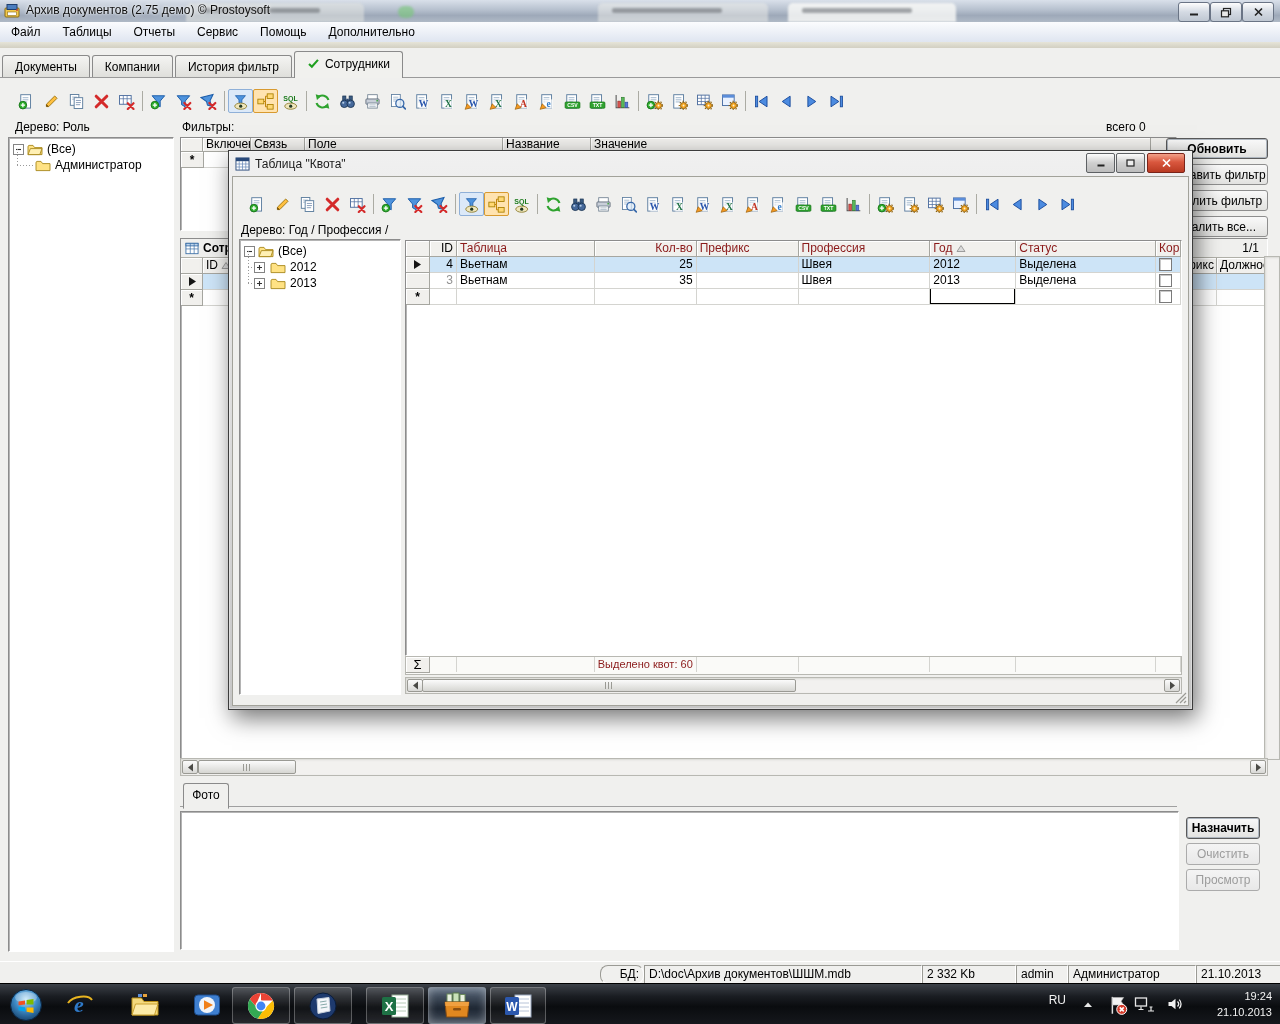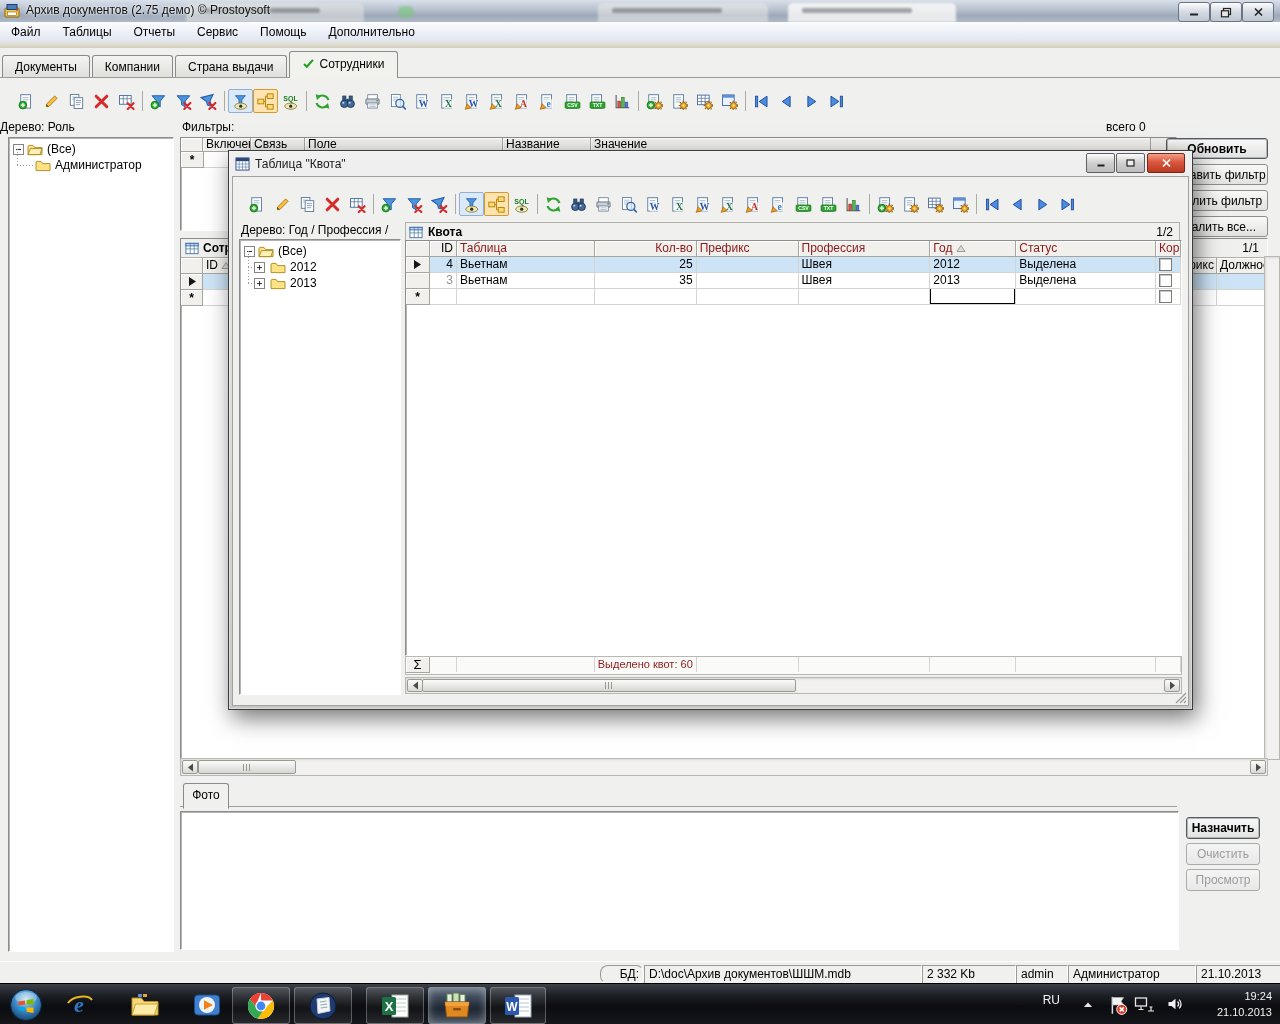--- a/index.html
+++ b/index.html
@@ -138,21 +138,21 @@
   <div id="menubar" class="abs">
       <span class="menu-item">Файл</span>
       <span class="menu-item">Таблицы</span>
       <span class="menu-item">Отчеты</span>
       <span class="menu-item">Сервис</span>
       <span class="menu-item">Помощь</span>
       <span class="menu-item">Дополнительно</span>
     </div>
   <div id="tanstrip" class="abs"></div>
 
-  <div id="tabstrip" class="abs"><span class="tab"><span>Документы</span></span><span class="tab"><span>Компании</span></span><span class="tab"><span>Страна выдачи</span></span><span class="tab active"><span style="display: inline-block; vertical-align: -2px; margin-right: 5px;"><svg width="13" height="13" viewBox="0 0 16 16">
+  <div id="tabstrip" class="abs"><span class="tab"><span>Документы</span></span><span class="tab"><span>Компании</span></span><span class="tab"><span>История фильтр</span></span><span class="tab active"><span style="display: inline-block; vertical-align: -2px; margin-right: 5px;"><svg width="13" height="13" viewBox="0 0 16 16">
             <path d="M2.5 8.5 L6 12 L13.5 3.5" stroke="#1FA01F" stroke-width="2.6" fill="none"></path>
           </svg></span><span>Сотрудники</span></span></div>
   <div id="tabline" class="abs"></div>
 
   <div id="tbMain" class="abs toolbar" style="left:14px;top:88px;height:26px;">
       <span class="tbtn">
         <span>
           <svg width="17" height="17" viewBox="0 0 16 16">
             <rect x="2.6" y="1.6" width="9.2" height="12.6" fill="#FFF" stroke="#5E7FA0" stroke-width="0.9"></rect>
             <path d="M4.4 4.4H9.8M4.4 6.4H9.8M4.4 8.4H8.6" stroke="#9FB6CC" stroke-width="0.9"></path>
@@ -468,21 +468,21 @@
       <span class="tbtn">
         <span>
           <svg width="17" height="17" viewBox="0 0 16 16">
             <polygon points="2.8,3 2.8,13 10.2,8" fill="#4C8BE0" stroke="#1A4C9C" stroke-width="0.9"></polygon>
             <rect x="11.6" y="3" width="2" height="10" fill="#4C8BE0" stroke="#1A4C9C" stroke-width="0.8"></rect>
           </svg>
         </span>
       </span>
     </div>
 
-  <div class="abs" style="left:0;top:120px;">Дерево: Роль</div>
+  <div class="abs" style="left:15px;top:120px;">Дерево: Роль</div>
   <div class="abs" style="left:182px;top:120px;">Фильтры:</div>
   <div class="abs" style="left:1106px;top:120px;">всего 0</div>
 
   <div class="abs sunken" style="left:8px;top:137px;width:164px;height:813px;">
     <div id="roleTree" style="position:relative;padding-top:3px;">
         <div class="trow">
           <span class="texp" style="left: 4px;">
             <svg width="7" height="7" viewBox="0 0 7 7">
               <path d="M1 3.5h5" stroke="#333" stroke-width="1.1"></path>
             </svg>
@@ -715,21 +715,21 @@
           <span>
             <svg width="30" height="28" viewBox="0 0 30 28">
               <rect x="12" y="3" width="16" height="22" fill="#FFF" stroke="#9AA8C0"></rect>
               <path d="M14 7h12M14 11h12M14 15h12M14 19h12" stroke="#B8C4D8" stroke-width="1"></path>
               <rect x="2" y="5" width="14" height="18" rx="1.5" fill="#2B57AD"></rect>
               <text x="9" y="19" font-size="12" font-weight="bold" fill="#FFF" text-anchor="middle" font-family="Liberation Sans, sans-serif">W</text>
             </svg>
           </span>
         </div>
       </div>
-    <div class="abs" style="right:220px;top:0;height:31px;display:flex;align-items:center;color:#F2F2F2;">RU</div>
+    <div class="abs" style="right:214px;top:0;height:31px;display:flex;align-items:center;color:#F2F2F2;">RU</div>
     <span class="abs" style="right:186px;top:17px;">
         <svg width="12" height="8" viewBox="0 0 12 8">
           <polygon points="2,6 10,6 6,1.5" fill="#E8E8E8"></polygon>
         </svg>
       </span>
     <span class="abs" style="right:152px;top:11px;">
         <svg width="20" height="20" viewBox="0 0 16 16">
           <path d="M3.5 1.5 V15" stroke="#E0E0E0" stroke-width="1.2"></path>
           <path d="M3.5 2 L12.5 2 L10.5 5 L12.5 8 L3.5 8 Z" fill="#F2F2F2" stroke="#B8B8B8" stroke-width="0.5"></path>
           <circle cx="11" cy="11.5" r="4" fill="#D43A2A" stroke="#FFF" stroke-width="0.8"></circle>
@@ -1150,31 +1150,20 @@
                 <svg width="16" height="15" viewBox="0 0 16 15">
                   <path d="M1 4.2 L1 12.6 L15 12.6 L15 5.6 L7.6 5.6 L6 3.4 L2 3.4 Z" fill="#FFE284" stroke="#A8881C" stroke-width="0.9"></path>
                 </svg>
               </span>
               <span class="tlabel" style="left: 50px;">2013</span>
             </div>
           </div>
       </div>
 
       <div class="abs" style="left:172px;top:45px;width:775px;height:471px;">
-        <div class="panelhead" style="height:18px;border:1px solid #B0B0A8;">
-          <span style="margin-left:3px;">
-              <svg width="14" height="13" viewBox="0 0 16 15">
-                <rect x="1" y="1.5" width="14" height="12" fill="#FFF" stroke="#3A6EA5"></rect>
-                <rect x="1" y="1.5" width="14" height="3" fill="#BDD4EC" stroke="#3A6EA5"></rect>
-                <path d="M1 8h14M6 1.5v12M10.5 1.5v12" stroke="#3A6EA5" stroke-width="0.8"></path>
-              </svg>
-            </span>
-          <span class="bold" style="margin-left:5px;flex:1;">Квота</span>
-          <span style="margin-right:6px;">1/2</span>
-        </div>
         <div class="abs sunken" style="left:0;top:18px;width:775px;height:414px;">
           <div id="qHead" class="hrow">
               <span class="mk" style="width: 23px; height: 15px;"></span>
               <span class="hc" style="width: 20px; justify-content: flex-end;">
                 <span>ID</span>
               </span>
               <span class="hc maroon" style="width: 131px;">
                 <span>Таблица</span>
               </span>
               <span class="hc maroon" style="width: 95px; justify-content: flex-end;">

